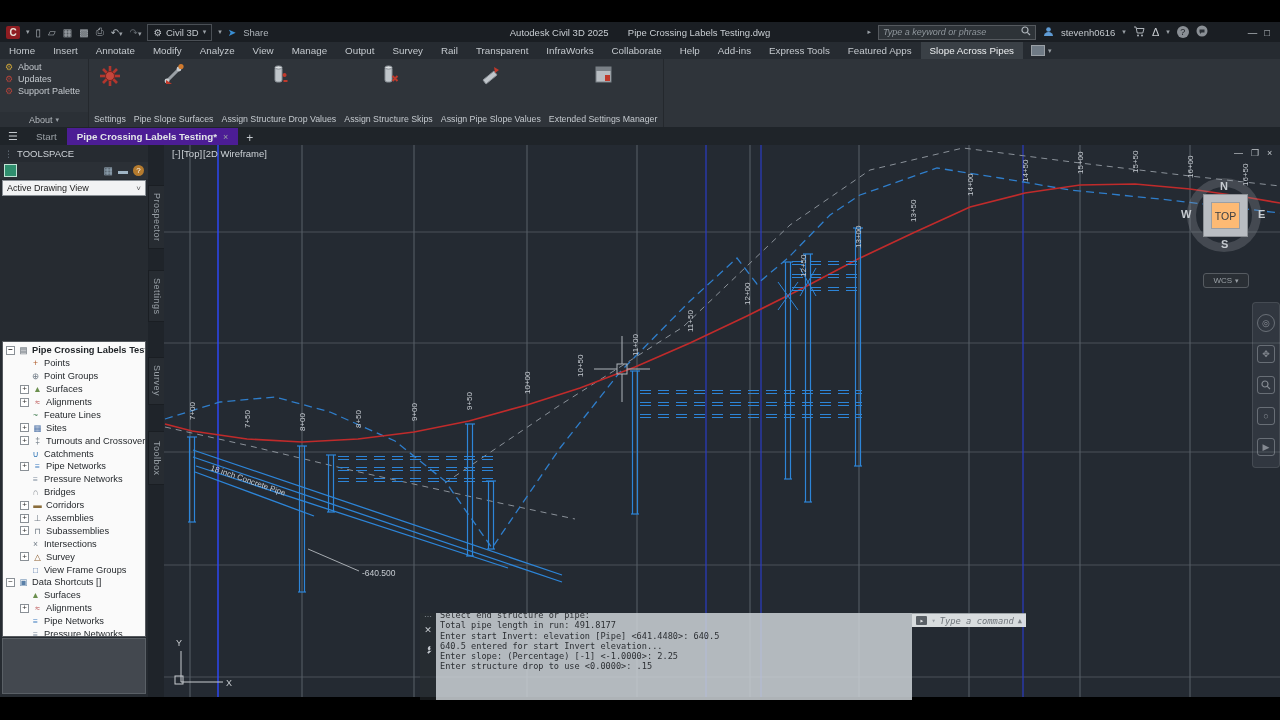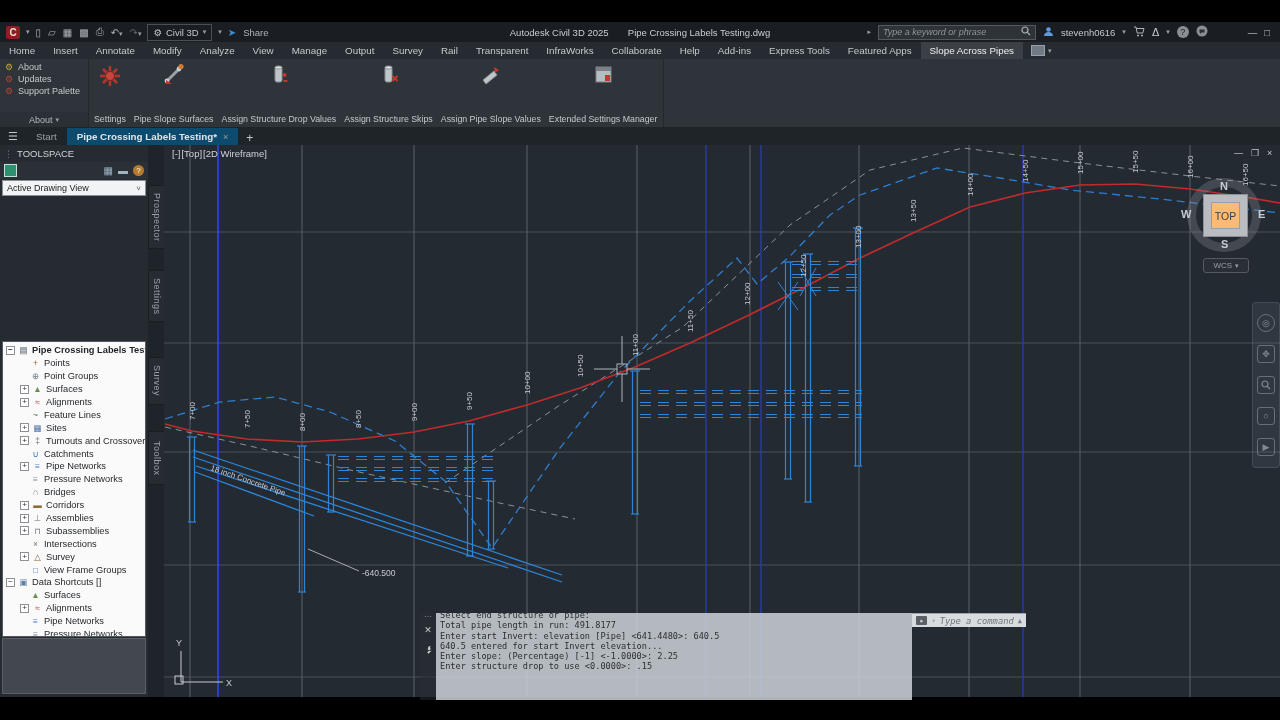--- a/index.html
+++ b/index.html
@@ -34,21 +34,21 @@
   .about-item .ico{font-size:9px;width:10px;text-align:center;}
   .pipe-panel{width:574px;}
   .pipe-row{flex:1;display:flex;align-items:stretch;padding:2px 2px 0 2px;gap:2px;}
   .bigbtn{display:flex;flex-direction:column;align-items:center;justify-content:space-between;padding:2px 3px 3px 3px;background:transparent;border:0;color:#c4c9ce;font-size:8.8px;font-family:"Liberation Sans",sans-serif;white-space:nowrap;cursor:default;}
   .bigbtn svg{display:block;}
   .ribbon-rest{flex:1;background:#2f343a;}
   
   .doctabs{left:0;top:127px;width:1280px;height:18px;background:#1f2429;display:flex;align-items:flex-end;color:#9aa0a6;font-size:9.8px;}
   .hamb{width:26px;display:flex;align-items:center;justify-content:center;height:18px;color:#c4c9ce;font-size:11px;}
   .dtab{padding:0 10px;height:17px;display:flex;align-items:center;gap:6px;}
-  .dtab.active{background:#0c4a6e;color:#e2e5e8;font-weight:bold;}
+  .dtab.active{background:#4c1d95;color:#e2e5e8;font-weight:bold;}
   .dtab .x{color:#9aa0a6;font-weight:normal;font-size:9px;}
   .newtab{padding:0 8px;color:#c4c9ce;font-size:12px;}
   
   .toolspace{left:0;top:145px;width:148px;height:552px;background:#262b31;}
   .ts-title{height:17px;display:flex;align-items:center;color:#ced3d8;font-size:9.5px;padding-left:4px;gap:4px;background:#262b31;}
   .ts-grip{color:#6f7a85;font-size:9px;}
   .ts-toolbar{height:17px;background:#2b3036;display:flex;align-items:center;padding:0 4px;gap:5px;}
   .ts-toolbar .sq{width:11px;height:11px;background:#2f8f6e;border:1px solid #bfe3d4;}
   .ts-spacer{flex:1;}
   .ts-ico{color:#9fb4c4;font-size:10px;}
@@ -67,21 +67,21 @@
   
   .viewport{left:164px;top:145px;width:1116px;height:552px;background:#242a32;}
   .vp-label{left:172px;top:148px;color:#ced3d8;font-size:9.5px;display:flex;gap:1px;}
   .vp-winctl{left:1234px;top:148px;display:flex;gap:8px;color:#c4c9ce;font-size:9px;}
   
   .vcube{left:1184px;top:174px;width:82px;height:84px;}
   .vc-ring{position:absolute;left:3px;top:4px;width:74px;height:74px;border-radius:50%;border:9px solid rgba(150,156,162,.28);box-sizing:border-box;}
   .vc-letter{position:absolute;color:#c6cbd0;font-size:11px;font-weight:bold;}
   .vc-top{position:absolute;left:19px;top:20px;width:43px;height:41px;background:#b9bdc2;border:1px solid #8d9196;display:flex;align-items:center;justify-content:center;color:#3a3f44;font-size:10.5px;}
   .vc-top .inner{position:absolute;inset:7px;border:1px solid #9b9fa4;background:#fdba74;display:flex;align-items:center;justify-content:center;}
-  .wcs{left:1203px;top:258px;width:44px;height:13px;background:#2a2f35;border:1px solid #565b61;border-radius:3px;color:#9aa0a6;font-size:8px;display:flex;align-items:center;justify-content:center;gap:3px;}
+  .wcs{left:1203px;top:273px;width:44px;height:13px;background:#2a2f35;border:1px solid #565b61;border-radius:3px;color:#9aa0a6;font-size:8px;display:flex;align-items:center;justify-content:center;gap:3px;}
   
   .navbar{left:1252px;top:302px;width:26px;height:156px;background:rgba(95,104,112,.22);border:1px solid rgba(255,255,255,.10);border-radius:4px;display:flex;flex-direction:column;align-items:center;justify-content:space-around;padding:4px 0;}
   .nb{width:16px;height:16px;border:1px solid rgba(210,215,220,.35);border-radius:3px;color:rgba(215,220,225,.5);font-size:9px;display:flex;align-items:center;justify-content:center;}
   .nb.round{border-radius:50%;}
   
   .cmdwrap{left:420px;top:613px;width:606px;height:87px;display:flex;}
   .cmdstrip{width:16px;background:rgba(40,45,50,.55);display:flex;flex-direction:column;align-items:center;gap:6px;padding-top:2px;color:#c4c9ce;}
   .cmdstrip .grip{color:#8a9096;font-size:8px;line-height:4px;}
   .cmdmain{flex:1;display:flex;flex-direction:row;}
   .cmdhist{flex:1;background:rgba(205,210,215,.85);padding:1px 4px 0 4px;overflow:hidden;font-family:"DejaVu Sans Mono",monospace;font-size:8.6px;color:#2c2f33;line-height:10.3px;}

